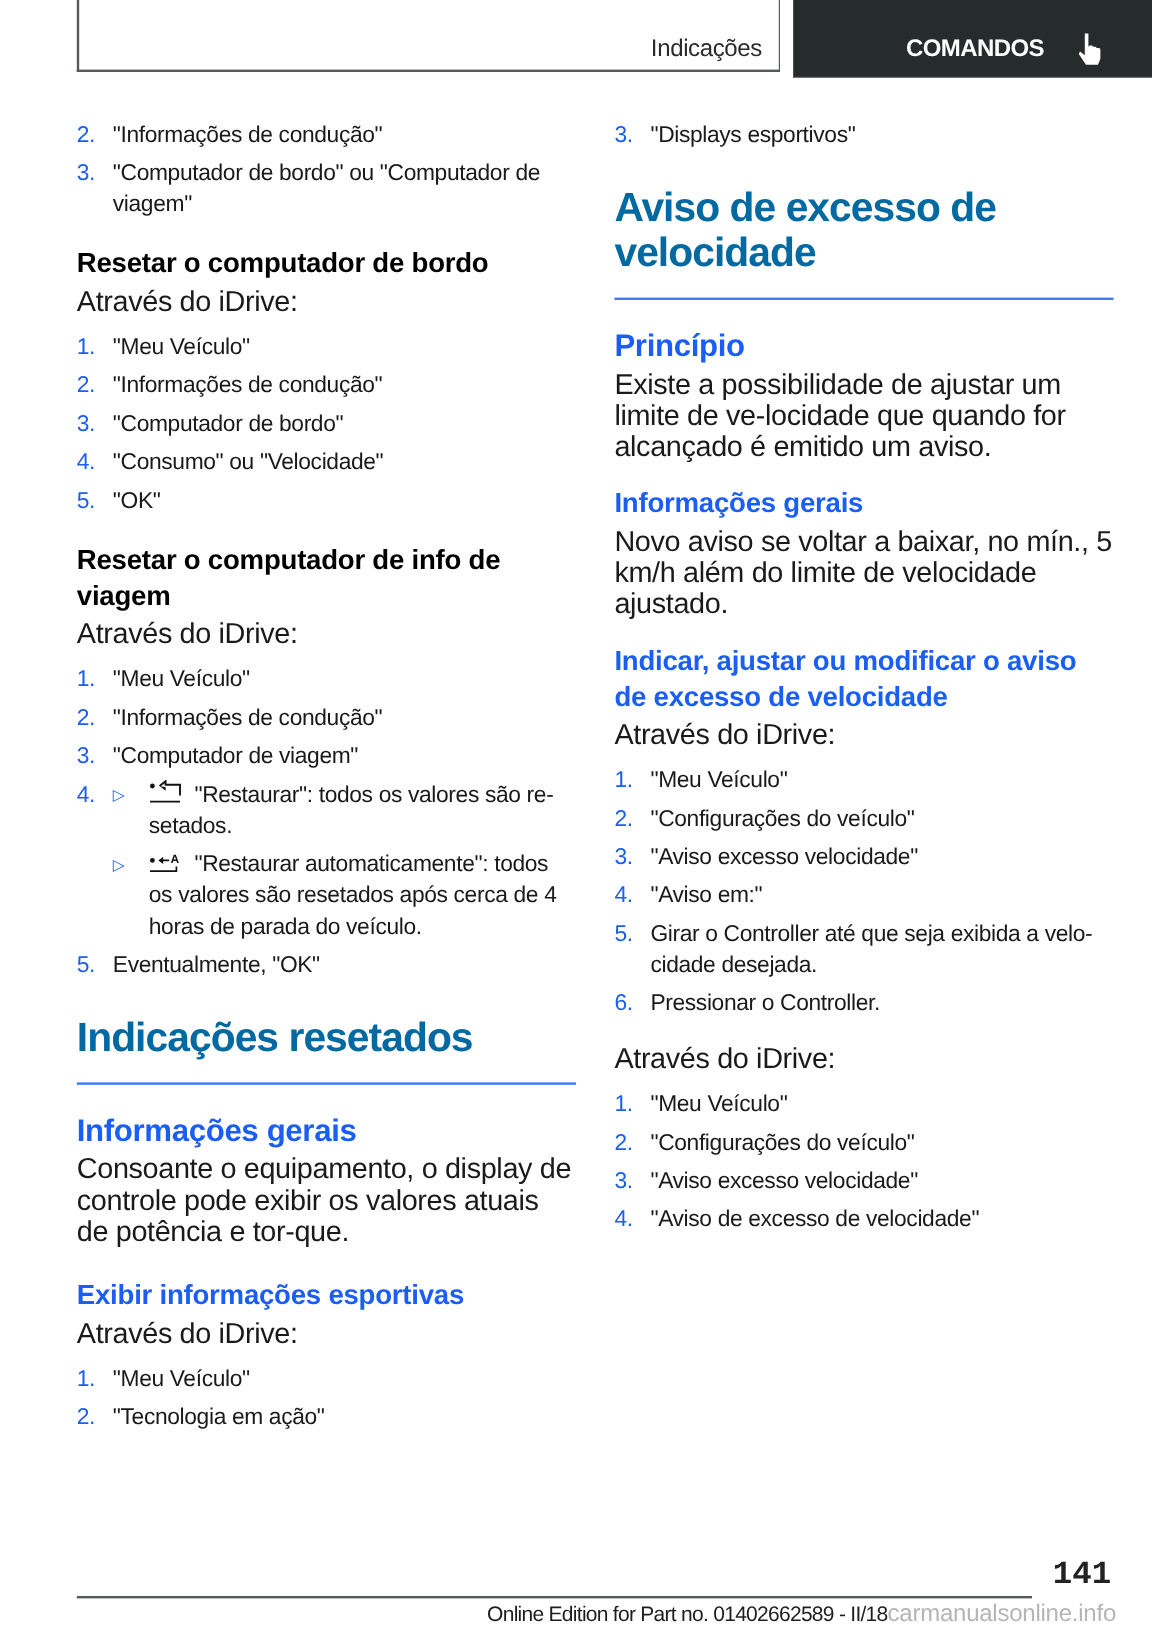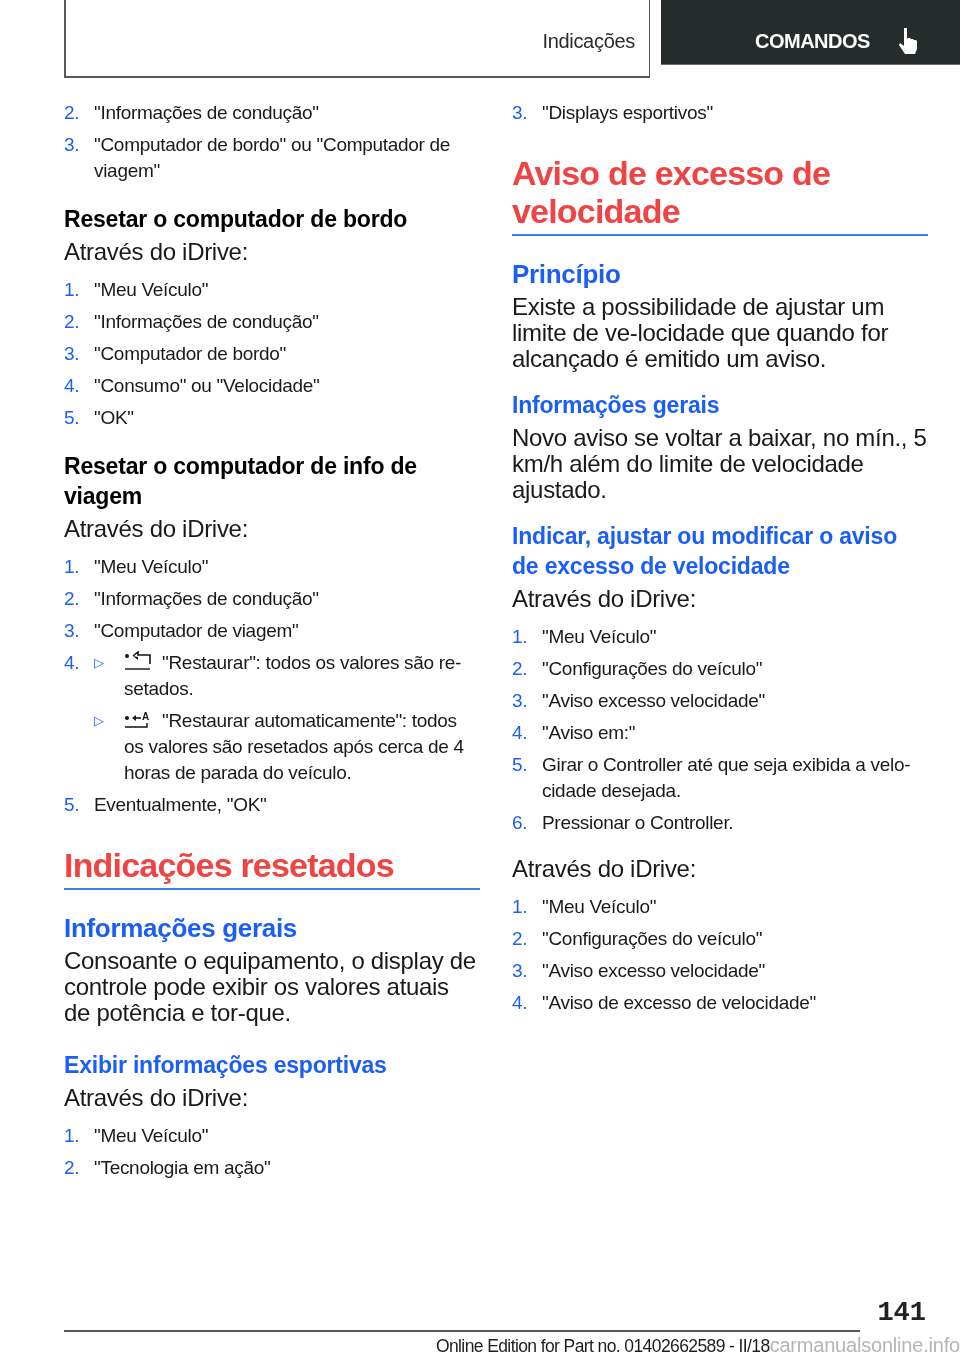--- a/index.html
+++ b/index.html
@@ -1,21 +1,21 @@
 <!DOCTYPE html>
 <html><head>
 <meta charset="utf-8">
 <style>
   * { margin: 0; padding: 0; box-sizing: border-box; }
   html, body { width: 960px; height: 1362px; background: #ffffff; overflow: hidden; }
   body { position: relative; font-family: "Liberation Sans", "DejaVu Sans", sans-serif; color: #1a1a1a; }
 
   
   .hdr-left {
-    position: absolute; left: 64px; top: 0; width: 586px; height: 78px;
+    position: absolute; left: 64px; top: 0; width: 586px; height: 60px;
     border-left: 2px solid #555a5a; border-right: 1px solid #555a5a; border-bottom: 2px solid #555a5a;
     background: #fff;
   }
   .hdr-left .title {
     position: absolute; right: 14px; top: 30px; font-size: 20px; color: #2b2b2b;
     letter-spacing: -0.3px;
   }
   .hdr-right {
     position: absolute; left: 661px; top: 0; width: 299px; height: 65px; background: #262b2b;
     border-bottom: 1px solid #6a6e6e;
@@ -38,28 +38,28 @@
   .sub { list-style: none; margin-top: 6px; }
   .sub li { padding-left: 30px; margin-bottom: 6px; }
   .sub li .tri { position: absolute; left: 0; top: 0; color: #1a5ef5; font-size: 13px; }
   .sub li { position: relative; }
 
   .p { font-size: 24px; line-height: 26px; letter-spacing: -0.3px; margin-bottom: 12px; }
   .h3 { font-size: 23px; font-weight: bold; line-height: 30px; letter-spacing: -0.2px; margin-bottom: 5px; }
   .h3.light { color: #000000; }
   .h3.vivid { color: #1a5ef5; }
   .h2 { font-size: 26px; font-weight: bold; color: #1a5ef5; line-height: 32px; letter-spacing: -0.3px; margin-bottom: 4px; }
-  .h1 { font-size: 34px; font-weight: bold; color: #ef4444; line-height: 38px; letter-spacing: -0.8px; padding-bottom: 4px; border-bottom: 2px solid #3b7cf5; margin-bottom: 22px; }
+  .h1 { font-size: 34px; font-weight: bold; color: #0369a1; line-height: 38px; letter-spacing: -0.8px; padding-bottom: 18px; border-bottom: 2px solid #3b7cf5; margin-bottom: 22px; }
 
   .icon-inline { display: inline-block; vertical-align: -2px; margin-right: 8px; }
 
   
   .page-num { position: absolute; right: 34px; top: 1298px; font-size: 27px; font-weight: bold; color: #222; font-family: Liberation Mono, monospace; }
   .foot-line { position: absolute; left: 64px; top: 1330px; width: 796px; height: 2px; background: #555a5a; }
-  .foot-text { position: absolute; left: 0; top: 1334px; width: 960px; text-align: right; font-size: 17.5px; color: #1e1e1e; letter-spacing: -0.6px; white-space: nowrap; }
+  .foot-text { position: absolute; left: 0; top: 1334px; width: 960px; text-align: right; font-size: 17.5px; color: #1e1e1e; letter-spacing: -0.6px; padding-right: 30px; white-space: nowrap; }
   .foot-text .edition { font-size: 17.5px; }
   .foot-text .wm { color: #b5b5b5; font-size: 20px; letter-spacing: -0.2px; }
 </style>
 </head>
 <body>
 
 <div class="hdr-left">
   <span class="title">Indicações</span>
 </div>
 <div class="hdr-right">

